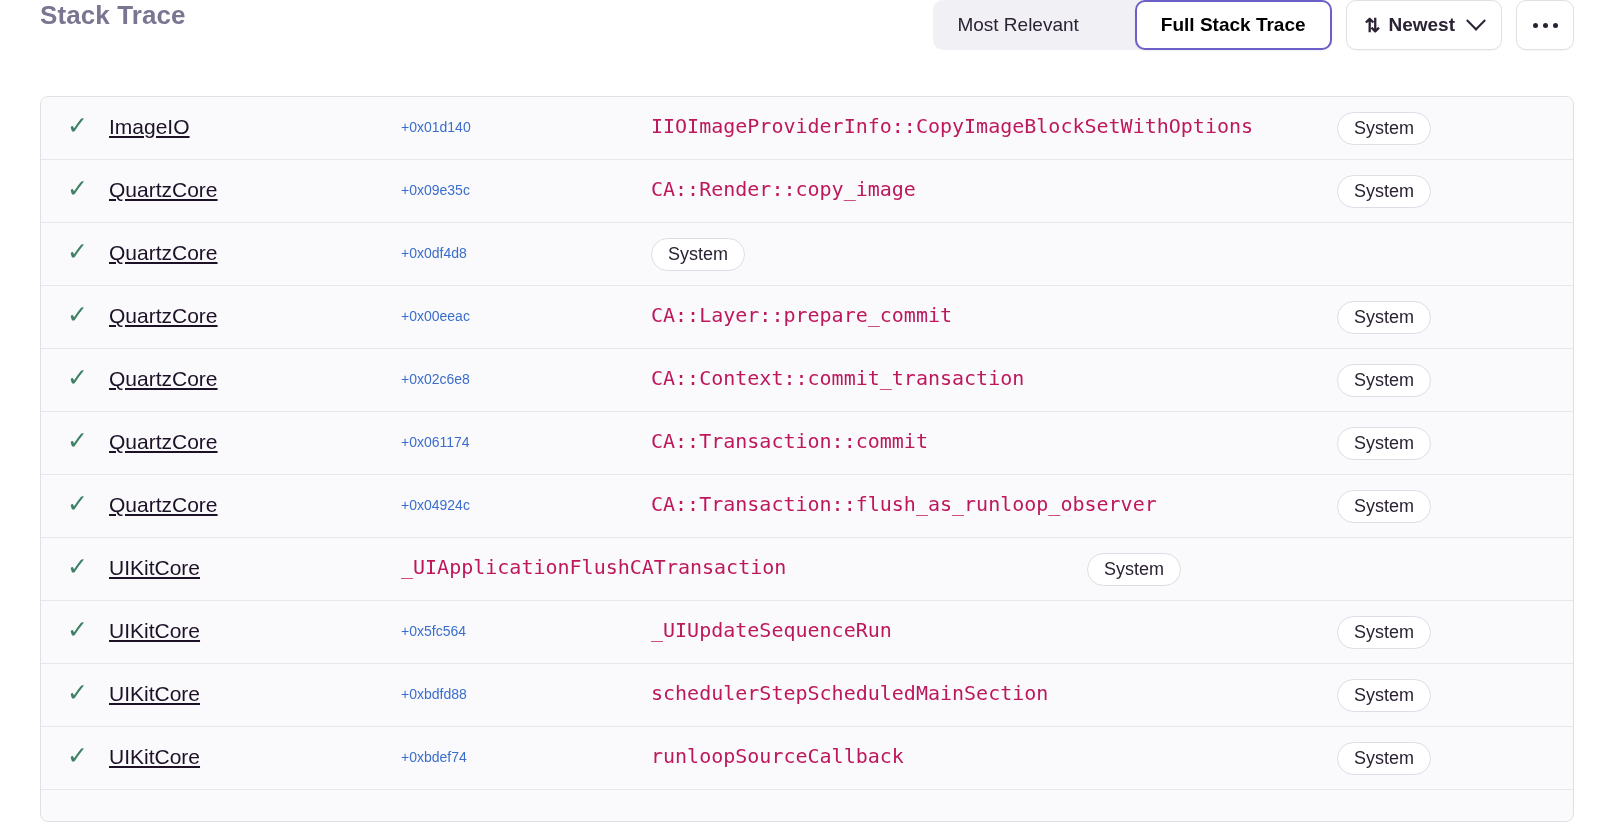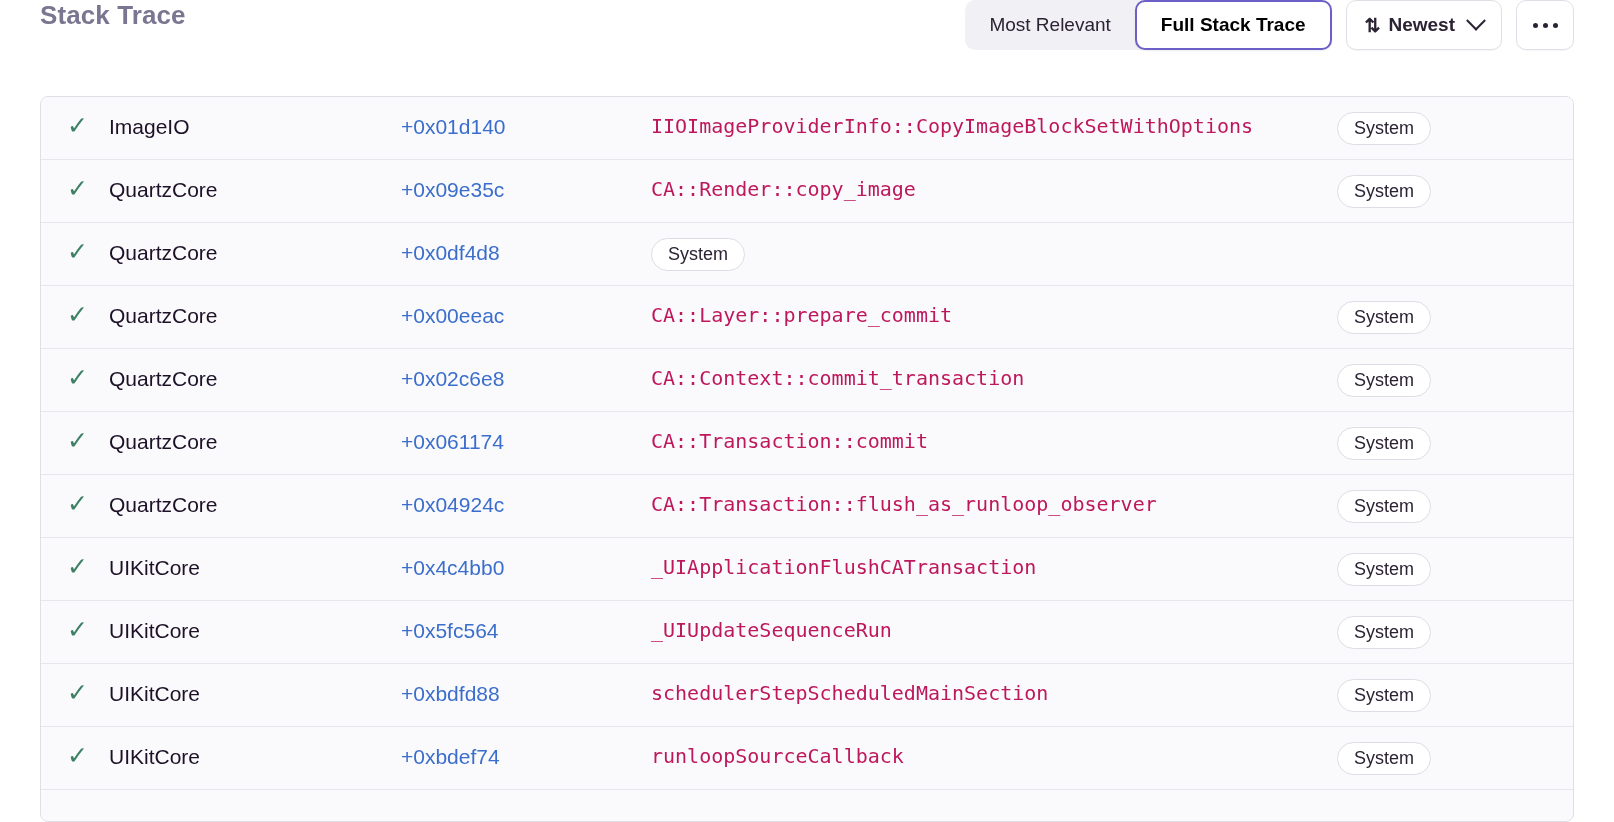--- a/index.html
+++ b/index.html
@@ -41,20 +41,21 @@
   }
 
   
   .segmented {
     display: flex;
     align-items: center;
     background: #f1f0f5;
     border-radius: 10px;
     height: 50px;
     position: relative;
+    gap: 32px;
   }
   .seg-btn {
     height: 50px;
     padding: 0 24px;
     display: flex;
     align-items: center;
     justify-content: center;
     font-size: 19px;
     color: #2b2233;
     background: transparent;
@@ -144,26 +145,27 @@
     font-weight: 400;
   }
 
   .col-module {
     width: 292px;
     flex: 0 0 292px;
     font-size: 21px;
     color: #1d1127;
     line-height: 32px;
     overflow: hidden;
+    text-decoration: underline;
   }
 
   .col-offset {
     width: 250px;
     flex: 0 0 250px;
-    font-size: 21px;
+    font-size: 14px;
     color: #3b6ecc;
     line-height: 32px;
     cursor: pointer;
   }
 
   .col-func {
     flex: 1 1 auto;
     font-family: "DejaVu Sans Mono", monospace;
     font-size: 20px;
     color: #be185d;
@@ -308,21 +310,20 @@
       <div class="col-badge">
         <span class="badge">System</span>
       </div>
     </div>
 
     <div class="frame-row">
       <div class="col-check">
         <span class="check-icon">✓</span>
       </div>
       <div class="col-module">UIKitCore</div>
-      <div class="col-offset">+0x4c4bb0</div>
       <div class="col-func">_UIApplicationFlushCATransaction</div>
       <div class="col-badge">
         <span class="badge">System</span>
       </div>
     </div>
 
     <div class="frame-row">
       <div class="col-check">
         <span class="check-icon">✓</span>
       </div>

